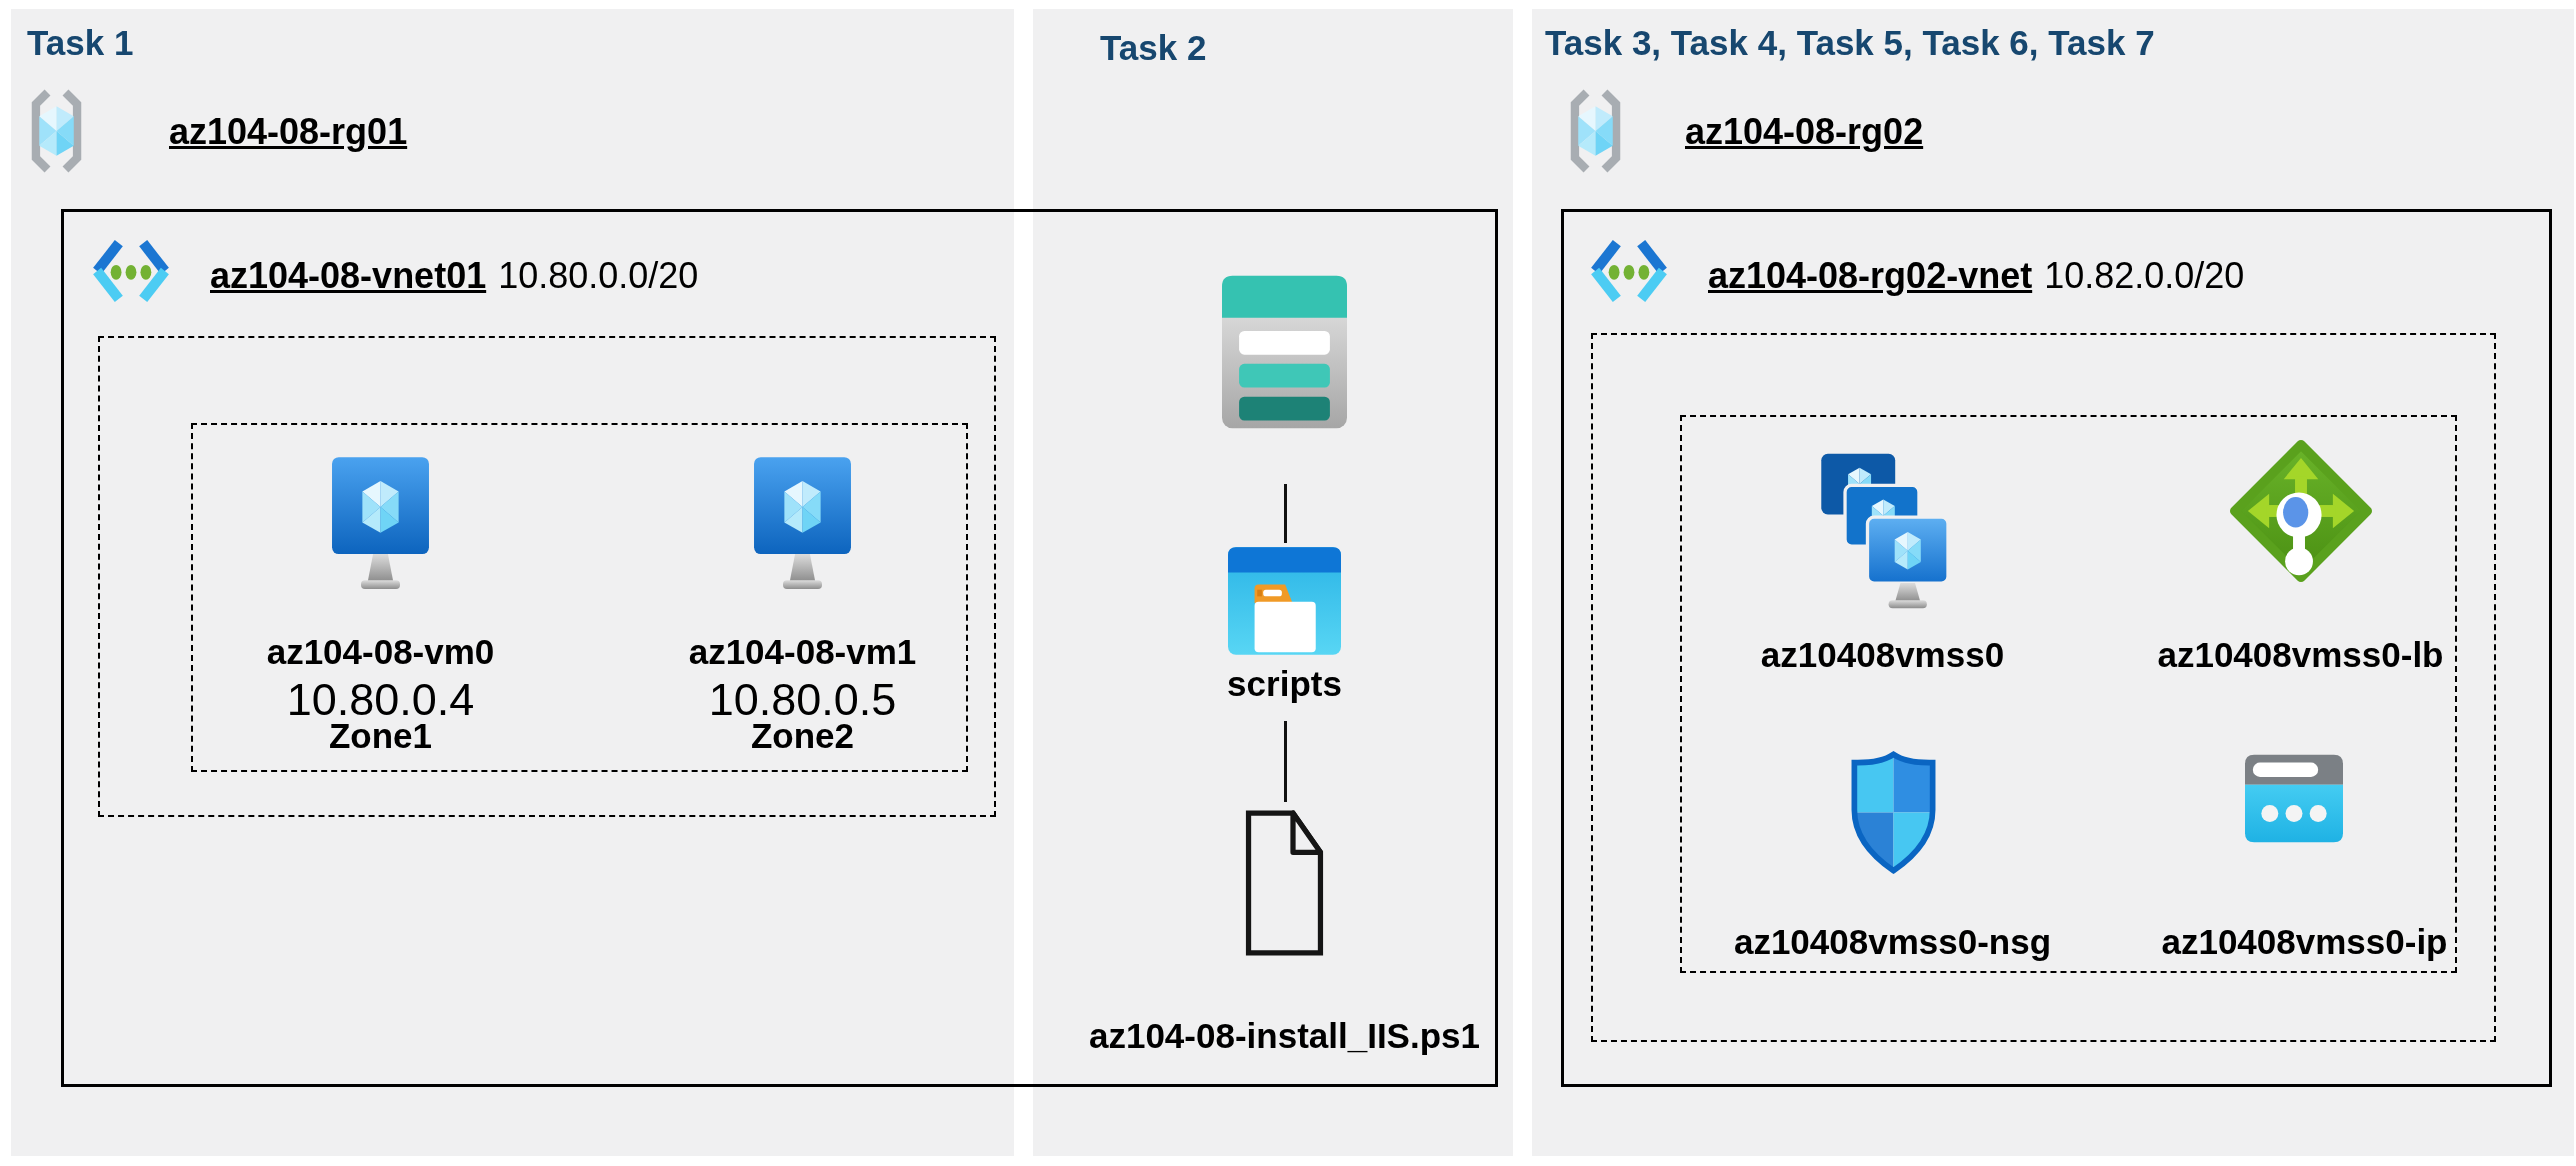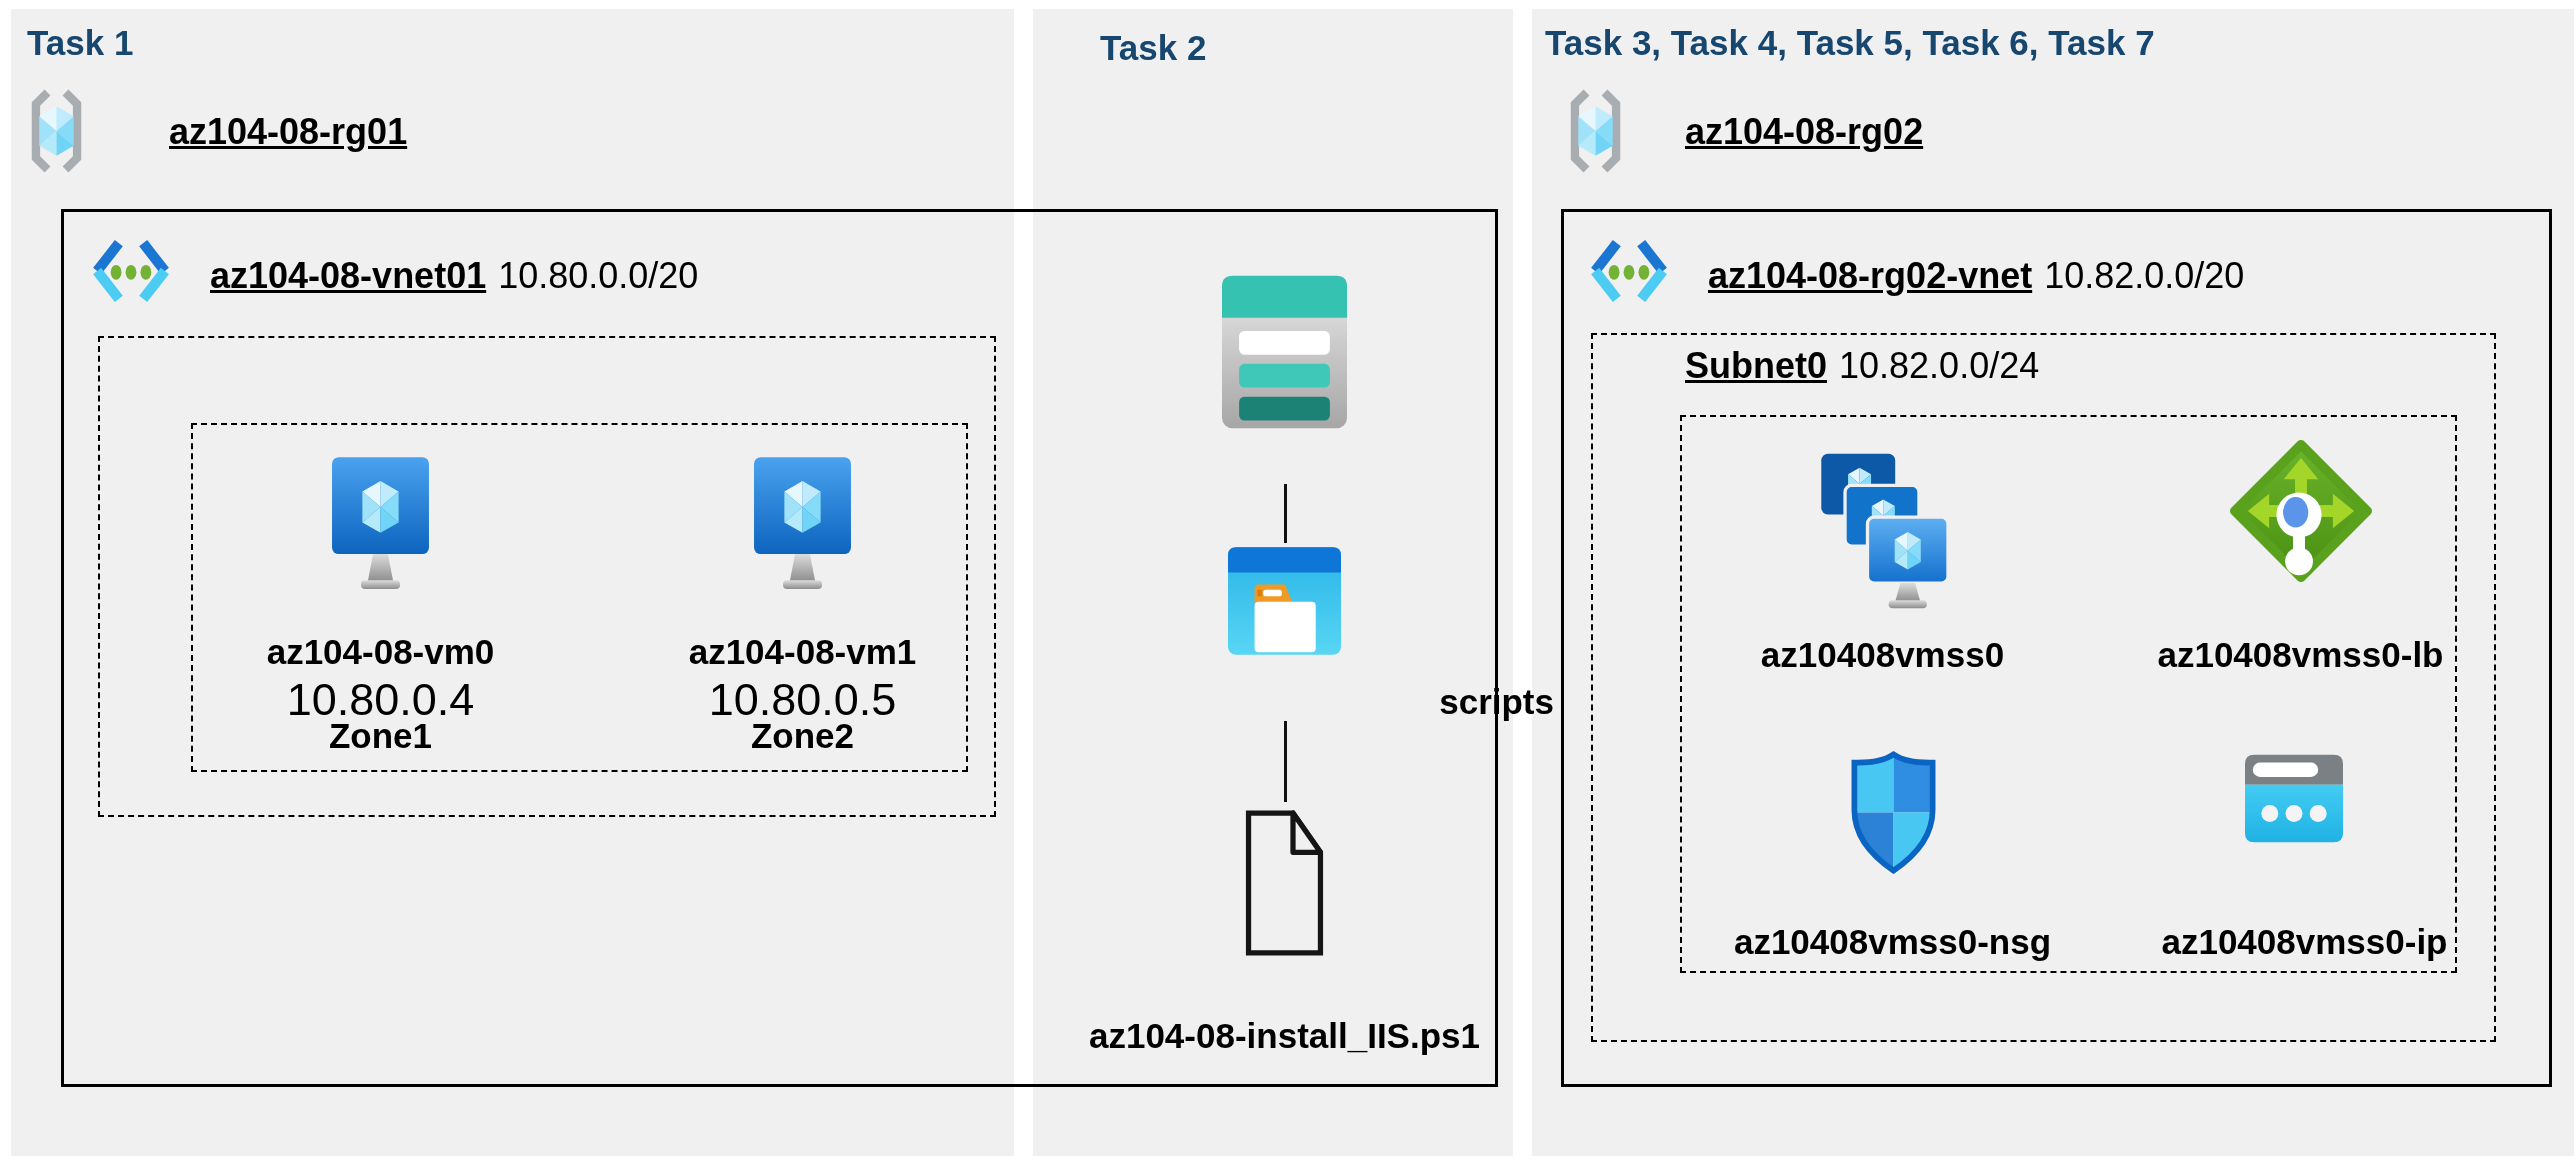--- a/index.html
+++ b/index.html
@@ -129,21 +129,21 @@
   <div class="conn" style="left:1284px;top:484px;height:59px;"></div>
 
   <svg style="left:1228px;top:547px;" width="113" height="108" viewBox="0 0 170 162">
     <rect x="0" y="0" width="170" height="162" rx="12" fill="url(#gScr)"></rect>
     <path d="M0,38 L0,12 Q0,0 12,0 L158,0 Q170,0 170,12 L170,38 Z" fill="#0e76d6"></path>
     <path d="M40,84 L40,62 Q40,56 46,56 L86,56 L97,84 Z" fill="#f09a26"></path>
     <rect x="44" y="64" width="7" height="10" fill="#d97f12"></rect>
     <rect x="53" y="64" width="28" height="10" rx="4" fill="#ffffff"></rect>
     <rect x="40" y="82" width="92" height="76" rx="6" fill="#ffffff"></rect>
   </svg>
-  <div class="nlabel" style="left:1015px;top:682px;text-align:right;">scripts</div>
+  <div class="nlabel" style="left:1015px;top:664px;">scripts</div>
 
   <div class="conn" style="left:1284px;top:721px;height:81px;"></div>
 
   <svg style="left:1242px;top:806px;" width="85" height="154" viewBox="0 0 130 230">
     <path d="M10,8 L78,8 L120,68 L120,222 L10,222 Z" fill="#f0f0f1" stroke="#151515" stroke-width="8"></path>
     <path d="M78,8 L78,68 L120,68 Z" fill="#f0f0f1" stroke="#151515" stroke-width="8" stroke-linejoin="round"></path>
   </svg>
   <div class="nlabel" style="left:1015px;top:1016px;">az104-08-install_IIS.ps1</div>
 
   <svg style="left:1563px;top:86px;" width="65" height="90" viewBox="0 0 100 140">
@@ -164,23 +164,20 @@
     <line x1="112" y1="55" x2="80" y2="96" stroke="#4cccf3" stroke-width="15"></line>
     <ellipse cx="40" cy="57" rx="8" ry="11" fill="#73b234"></ellipse>
     <ellipse cx="62" cy="57" rx="8" ry="11" fill="#73b234"></ellipse>
     <ellipse cx="84" cy="57" rx="8" ry="11" fill="#73b234"></ellipse>
   </svg>
   <div class="row" style="left:1708px;top:255px;">
     <span class="nm">az104-08-rg02-vnet</span><span class="cidr">10.82.0.0/20</span>
   </div>
 
   <div class="dashed-box" style="left:1591px;top:333px;width:905px;height:709px;"></div>
-  <div class="row" style="left:1685px;top:345px;">
-    <span class="nm">Subnet0</span><span class="cidr">10.82.0.0/24</span>
-  </div>
   <div class="dashed-box" style="left:1680px;top:415px;width:777px;height:558px;"></div>
 
   <svg style="left:1816px;top:448px;" width="132" height="162" viewBox="0 0 200 244">
     <rect x="8" y="8" width="112" height="92" rx="10" fill="#0d59a7"></rect>
     <use href="#cube" x="45" y="25" width="42" height="58"></use>
     <rect x="44" y="56" width="112" height="92" rx="10" fill="#1273cb" stroke="#f0f0f1" stroke-width="5"></rect>
     <use href="#cube" x="81" y="73" width="42" height="58"></use>
     <rect x="78" y="104" width="122" height="100" rx="10" fill="url(#gFront)" stroke="#f0f0f1" stroke-width="5"></rect>
     <use href="#cube" x="114" y="122" width="50" height="66"></use>
     <polygon points="128,204 150,204 158,232 120,232" fill="url(#gStand)"></polygon>

